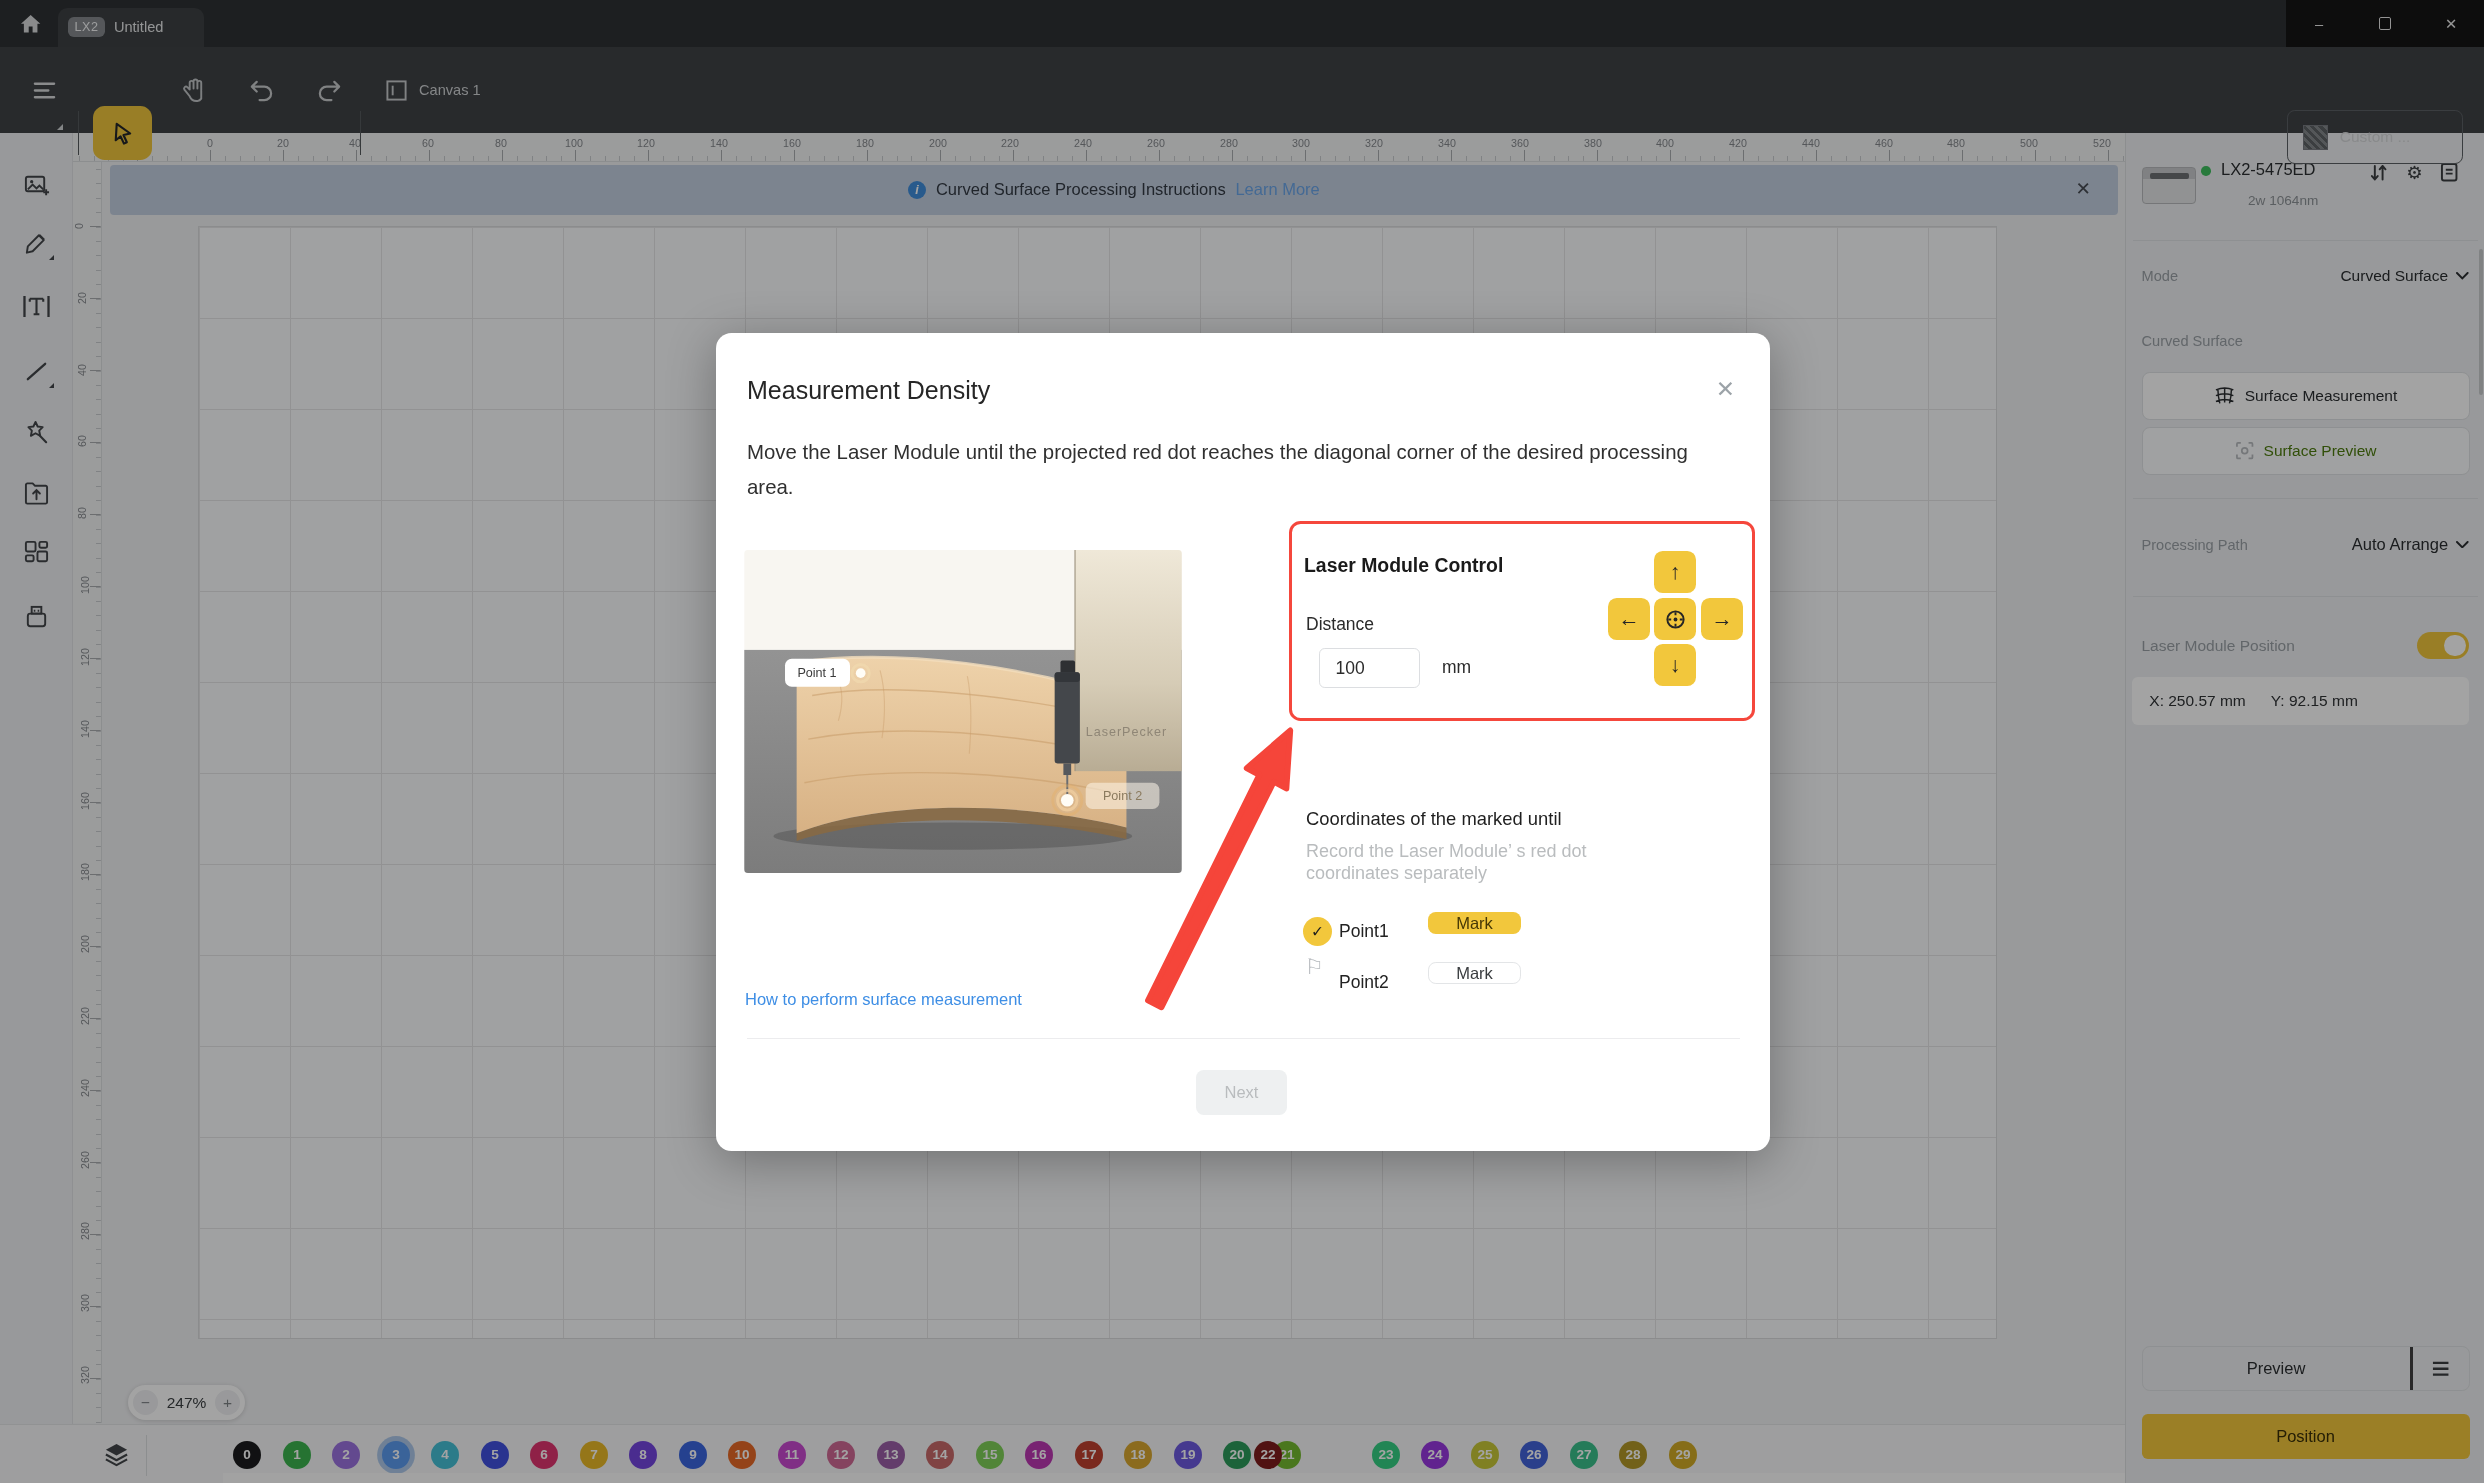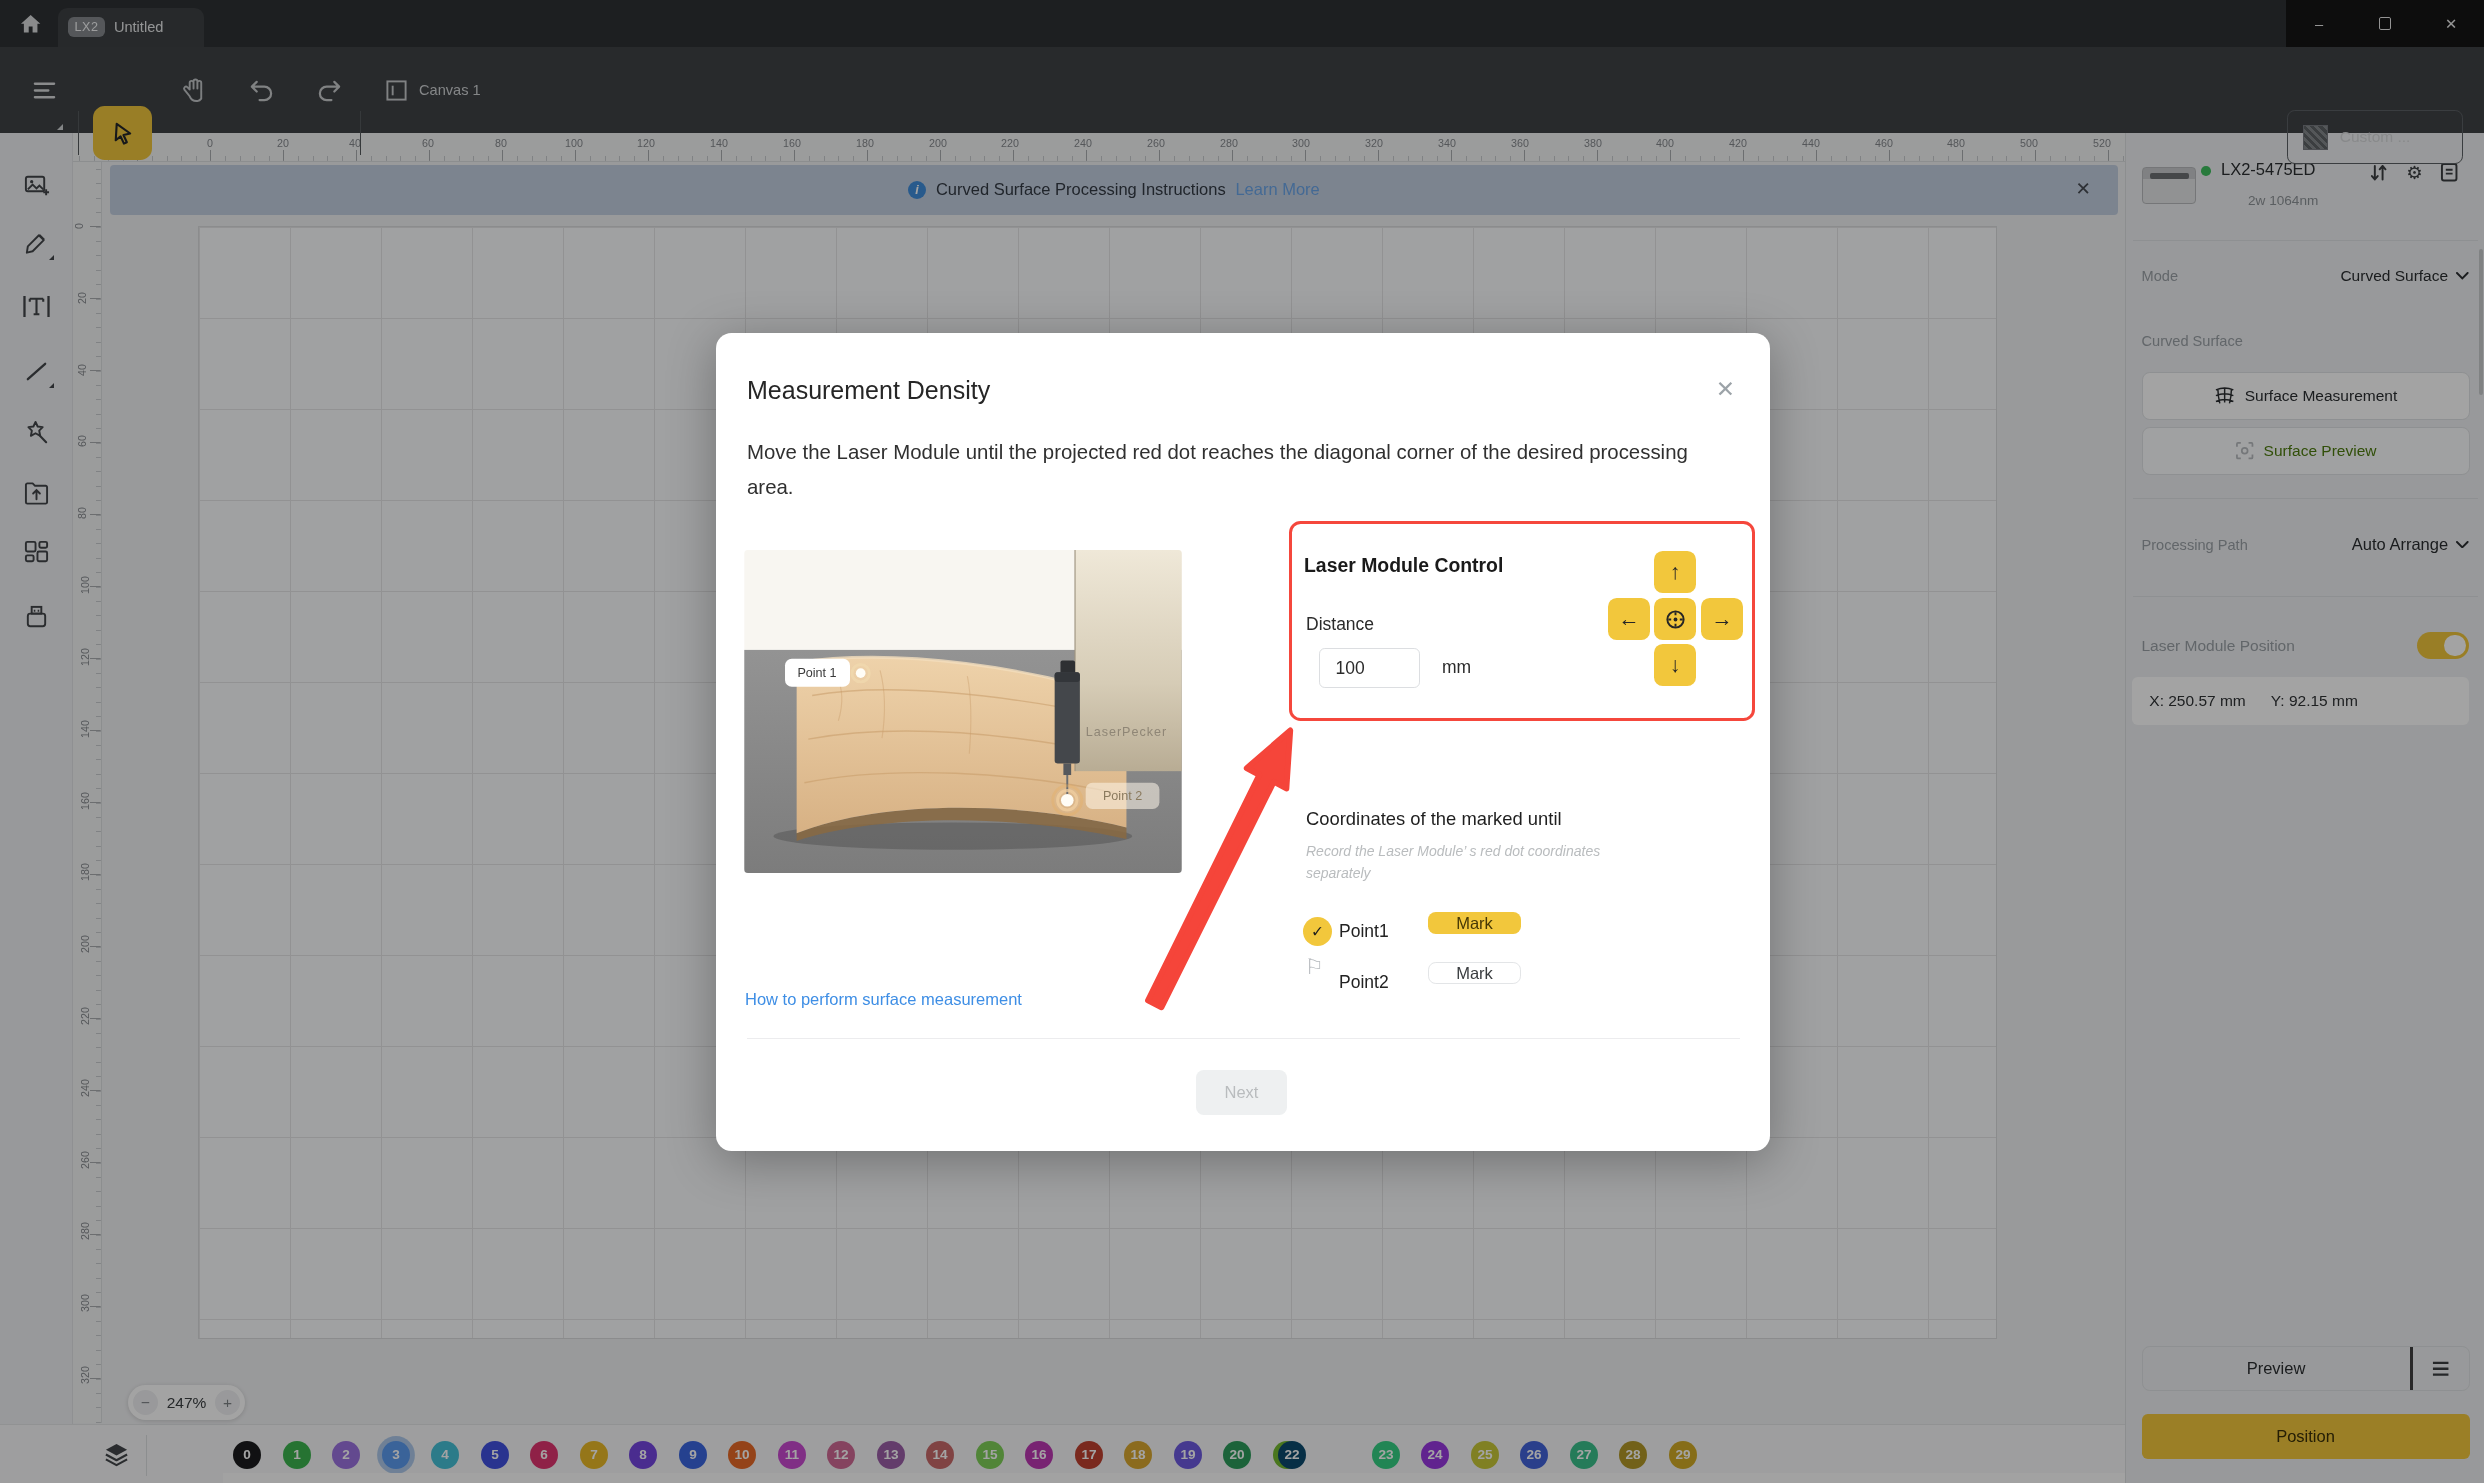--- a/index.html
+++ b/index.html
@@ -97,21 +97,21 @@
   .modal-body { position:absolute; left:31px; top:102px; width:985px; font-size:20.4px; line-height:35px; color:#303030; }
   .illus { position:absolute; left:28px; top:217px; width:438px; height:323px; border-radius:3.9px; overflow:hidden; }
   .howto-link { position:absolute; left:29px; top:657px; font-size:16.5px; color:#3e8ee5; }
   .red-box { position:absolute; left:573px; top:188px; width:466px; height:200px; border:3.9px solid #f5473c; border-radius:11.6px; z-index:65; }
   .lmc-title { position:absolute; left:588px; top:221px; font-size:19.4px; font-weight:bold; color:#1a1a1a; }
   .dist-label { position:absolute; left:590px; top:281px; font-size:17.5px; color:#2b2b2b; }
   .dist-input { position:absolute; left:603px; top:315px; width:101px; height:40px; background:#fff; border:1.5px solid #dcdee1; border-radius:5.8px; font-size:17.5px; color:#2b2b2b; display:flex; align-items:center; padding-left:15.5px; }
   .dist-unit { position:absolute; left:726px; top:324px; font-size:17.5px; color:#2b2b2b; }
   .dpad-btn { position:absolute; width:42px; height:42px; background:#f2c73c; border-radius:8.7px; display:flex; align-items:center; justify-content:center; font-size:21.3px; color:#262626; }
   .coords-title { position:absolute; left:590px; top:475px; font-size:18.4px; color:#1f1f1f; }
-  .coords-sub { position:absolute; left:590px; top:507px; width:335px; font-size:14px; line-height:22px; color:#b9bcbe;font-style:italic; }
+  .coords-sub { position:absolute; left:590px; top:507px; width:335px; font-size:18px; line-height:22px; color:#b9bcbe; }
   .pt-check { position:absolute; left:587px; top:584px; width:29px; height:29px; border-radius:50%; background:#f2c73c; color:#1d1d1d; font-size:15.5px; font-weight:bold; display:flex; align-items:center; justify-content:center; }
   .pt-flag { position:absolute; left:589px; top:621px; font-size:21.3px; color:#b4b8bc; }
   .pt-label { position:absolute; left:623px; font-size:17.5px; color:#232323; }
   .mark-btn { position:absolute; left:712px; width:93px; height:22px; border-radius:7.8px; display:flex; align-items:center; justify-content:center; font-size:16.5px; }
   .mark-gold { background:#f2c73c; color:#463806; }
   .mark-plain { background:#fff; border:1px solid #e3e5e7; color:#3a3d40; }
   .modal-divider { position:absolute; left:31px; top:705px; width:993px; height:1px; background:#ececee; }
   .next-btn { position:absolute; left:480px; top:737px; width:91px; height:45px; background:#eef0f1; border-radius:7.8px; display:flex; align-items:center; justify-content:center; font-size:16.5px; color:#b9bcbe; }
   .red-arrow { position:absolute; left:1116px; top:699px; z-index:70; }
   svg.icon { display:block; }
@@ -406,21 +406,21 @@
         <div class="pal-circle" style="left: 827px; background: rgb(208, 106, 149);">12</div>
         <div class="pal-circle" style="left: 877px; background: rgb(156, 95, 168);">13</div>
         <div class="pal-circle" style="left: 926px; background: rgb(201, 106, 106);">14</div>
         <div class="pal-circle" style="left: 976px; background: rgb(127, 208, 88);">15</div>
         <div class="pal-circle" style="left: 1025px; background: rgb(188, 56, 178);">16</div>
         <div class="pal-circle" style="left: 1075px; background: rgb(191, 64, 48);">17</div>
         <div class="pal-circle" style="left: 1124px; background: rgb(217, 168, 48);">18</div>
         <div class="pal-circle" style="left: 1174px; background: rgb(108, 90, 224);">19</div>
         <div class="pal-circle" style="left: 1223px; background: rgb(44, 156, 92);">20</div>
         <div class="pal-circle" style="left: 1273px; background: rgb(116, 186, 48);">21</div>
-        <div class="pal-circle" style="left: 1254px; background: #0c4a6e; margin-left: 24px;">22</div>
+        <div class="pal-circle" style="left: 1254px; background: #7f1d1d;">22</div>
         <div class="pal-circle" style="left: 1372px; background: rgb(53, 208, 132);">23</div>
         <div class="pal-circle" style="left: 1421px; background: rgb(152, 56, 224);">24</div>
         <div class="pal-circle" style="left: 1471px; background: rgb(200, 200, 56);">25</div>
         <div class="pal-circle" style="left: 1520px; background: rgb(66, 99, 218);">26</div>
         <div class="pal-circle" style="left: 1570px; background: rgb(59, 192, 140);">27</div>
         <div class="pal-circle" style="left: 1619px; background: rgb(178, 152, 40);">28</div>
         <div class="pal-circle" style="left: 1669px; background: rgb(210, 171, 38);">29</div>
       </div>
   </div>
   <div class="hscroll"></div>

